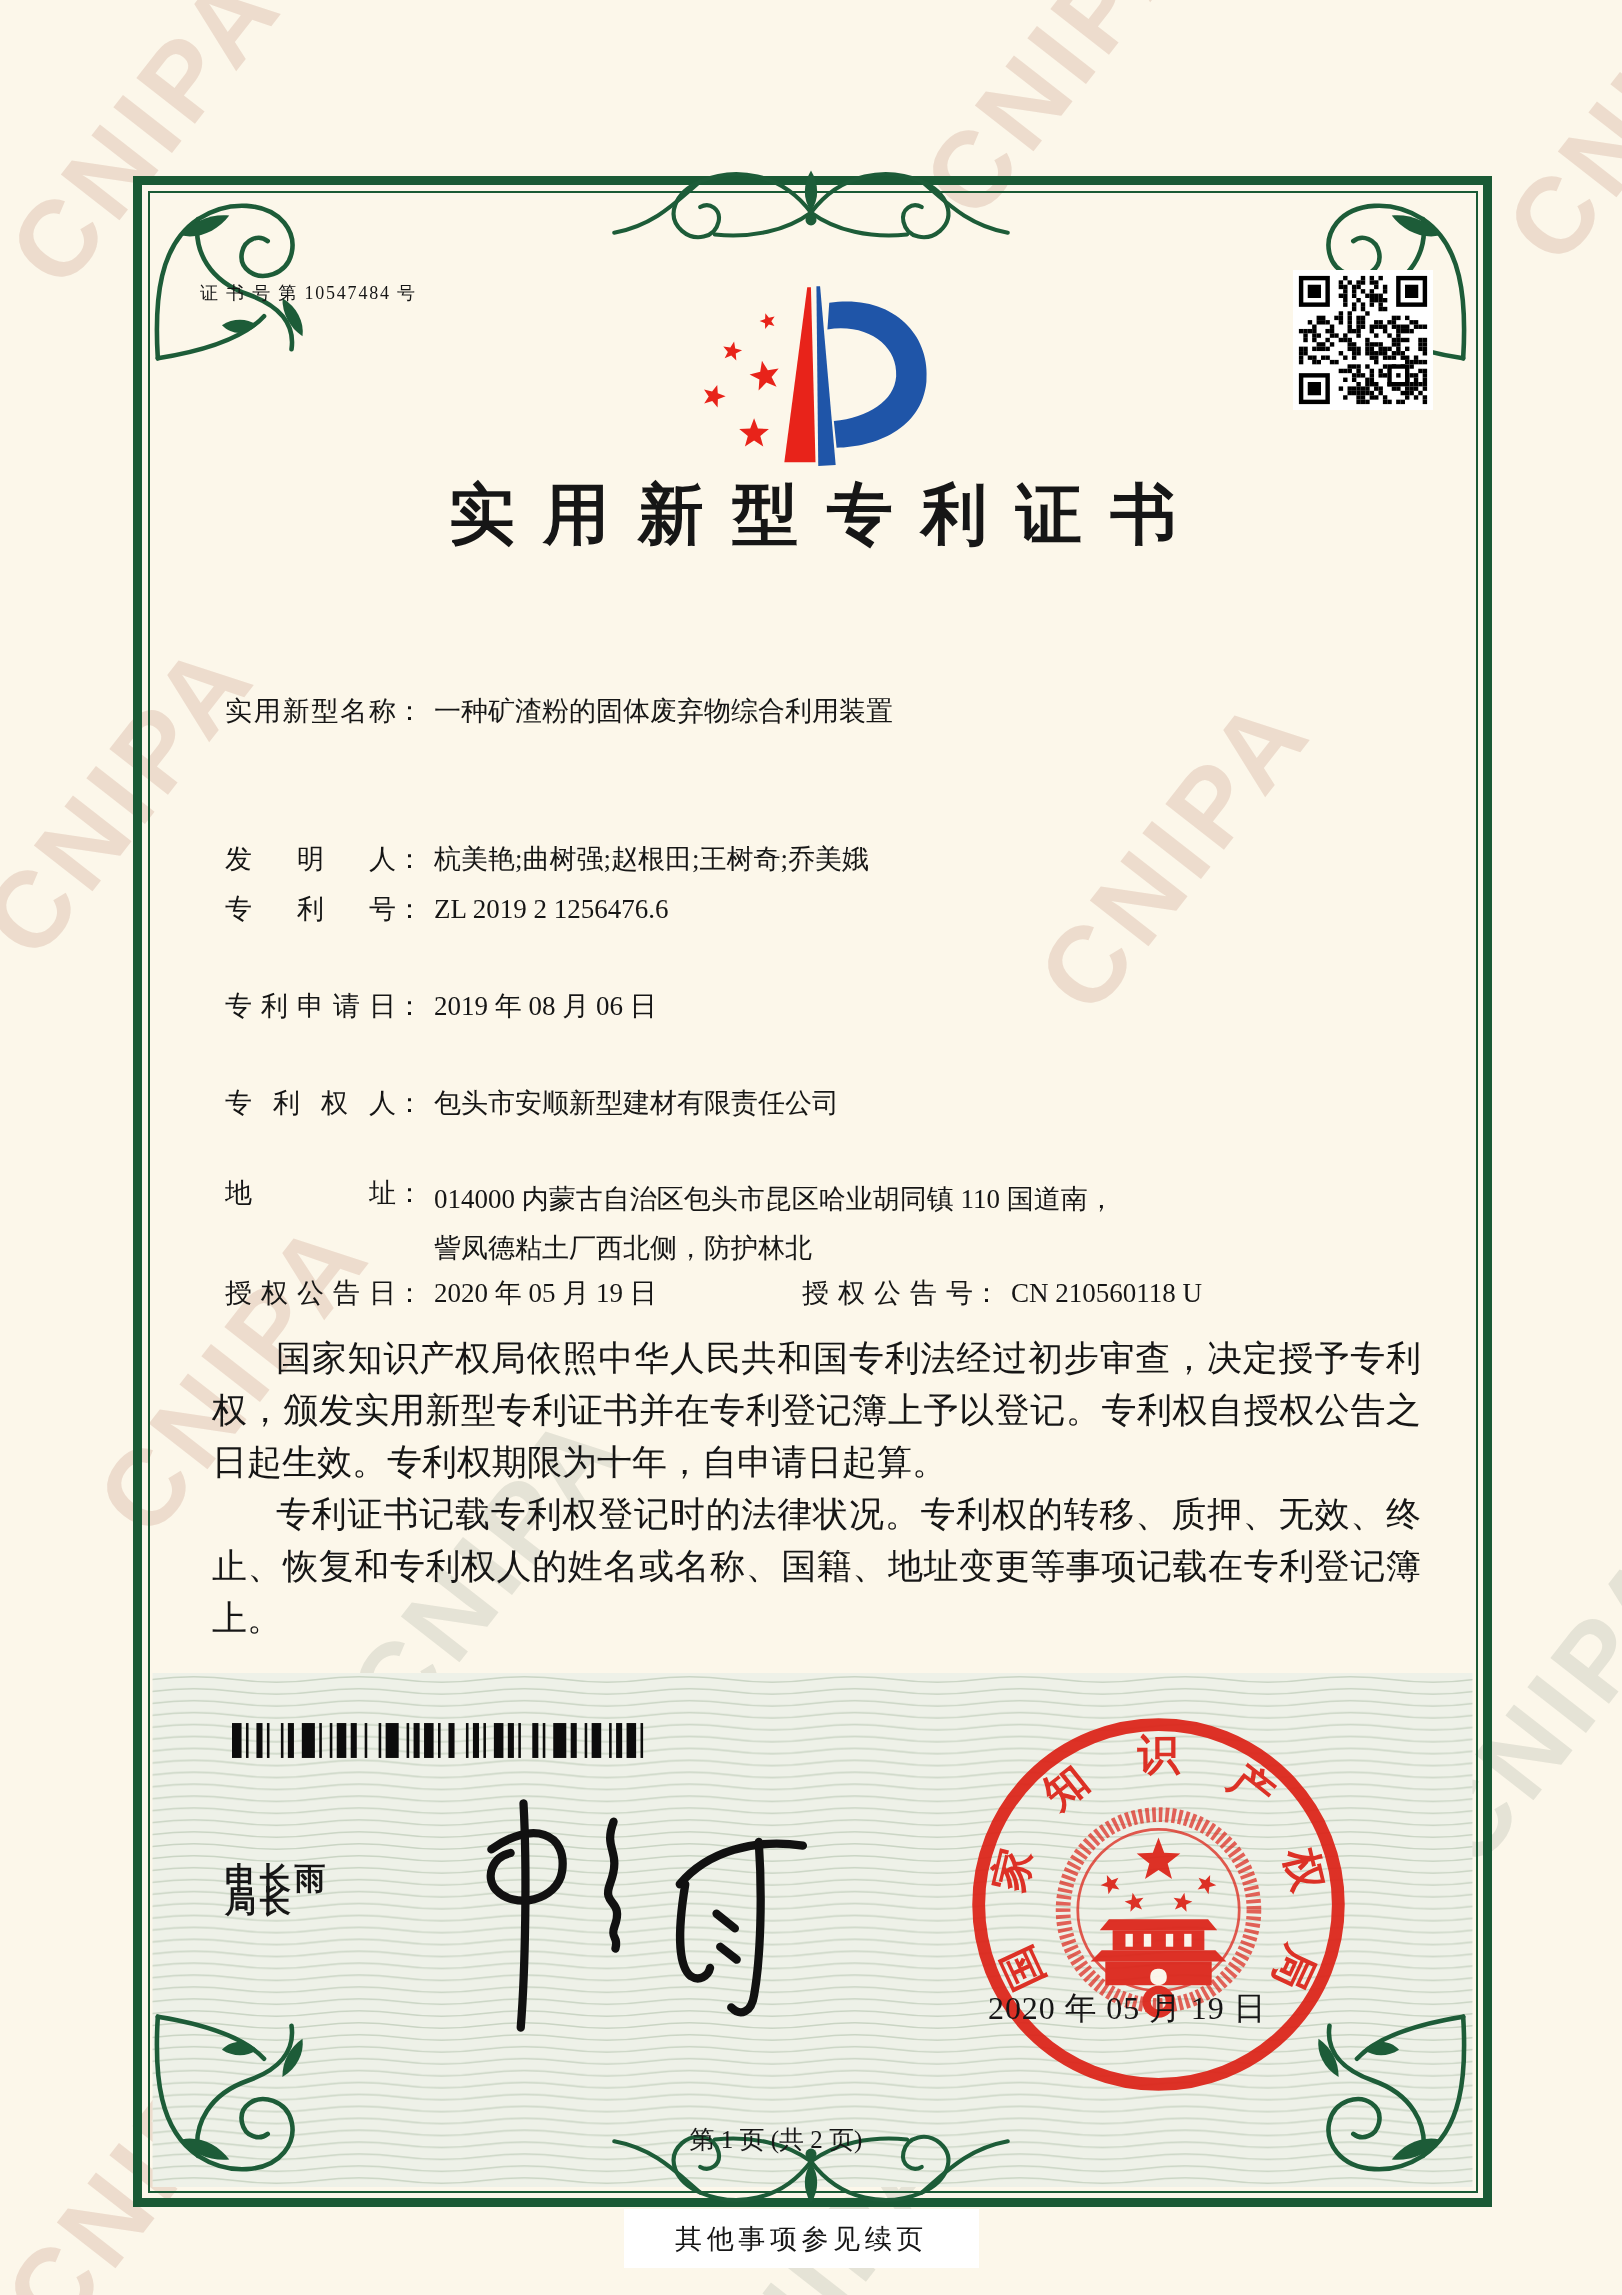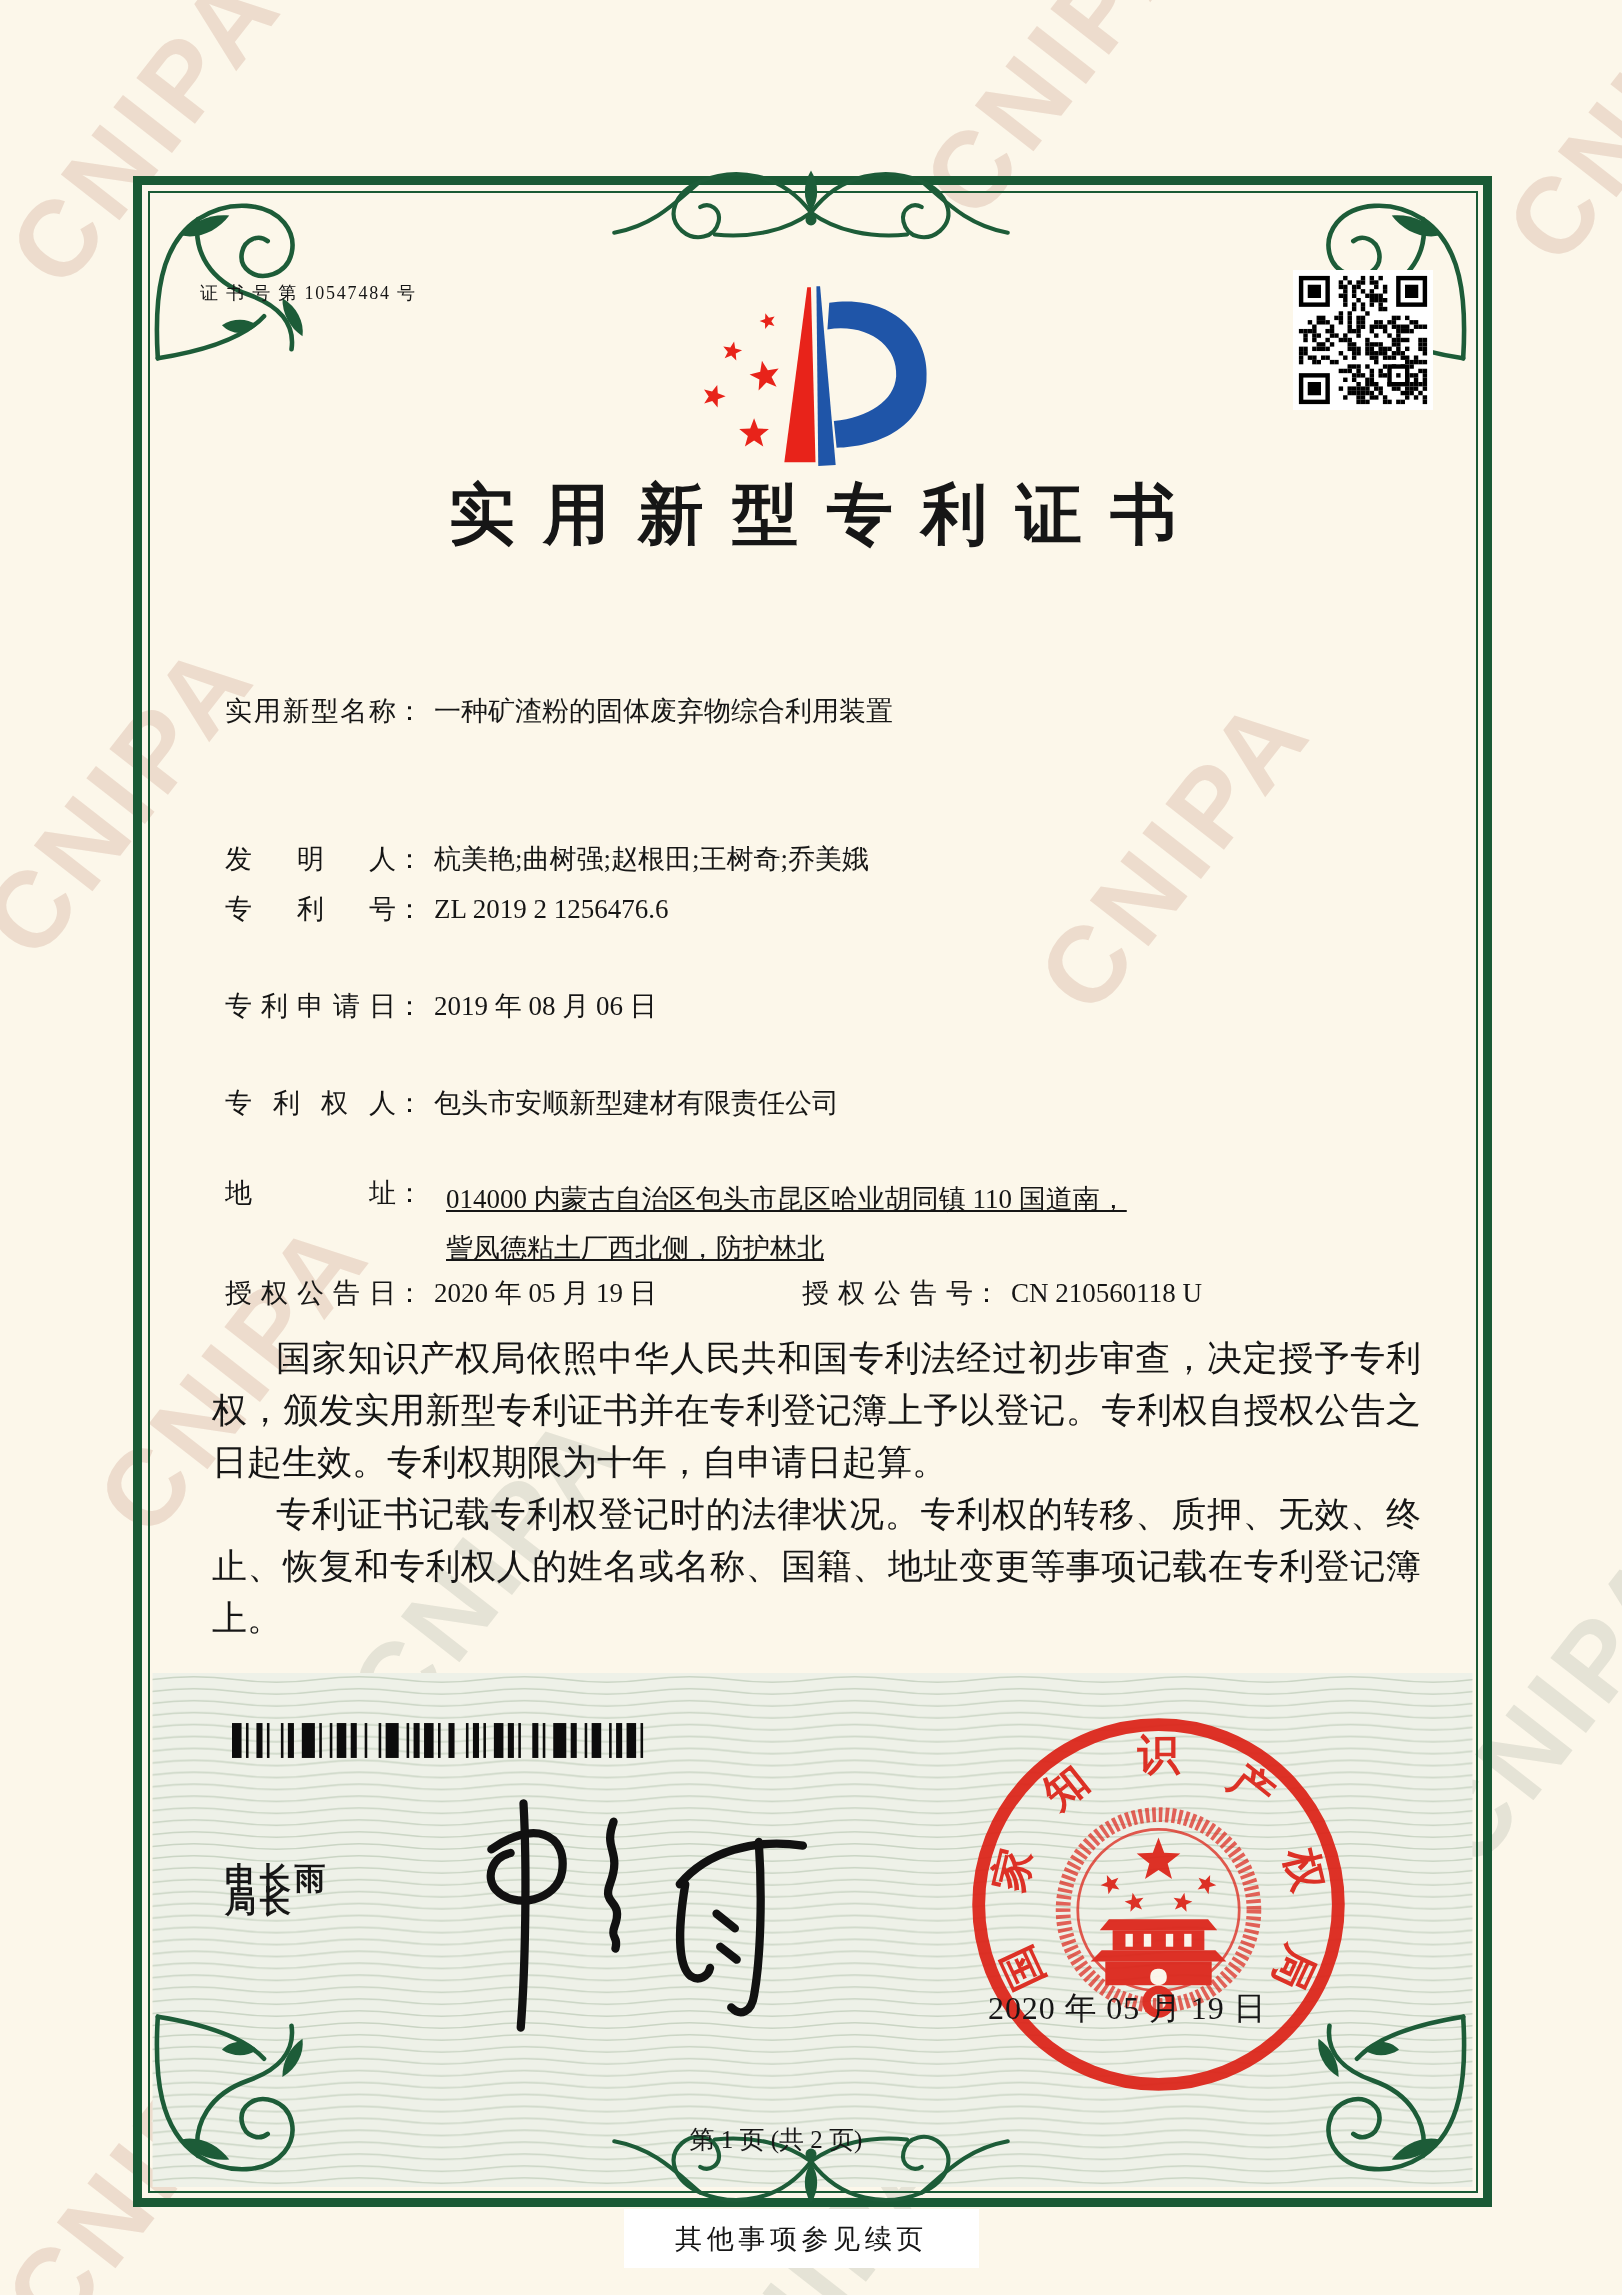--- a/index.html
+++ b/index.html
@@ -20,22 +20,22 @@
   
   .cert-no{position:absolute;left:200px;top:281px;font-size:18px;letter-spacing:1.8px;z-index:5;}
   .logo{position:absolute;left:673px;top:257px;z-index:5;}
   .qr{position:absolute;left:1293px;top:270px;width:140px;height:140px;background:#fff;z-index:5;}
   .title{position:absolute;left:133px;top:470px;width:1359px;text-align:center;font-size:66px;
          font-weight:bold;letter-spacing:28.5px;text-indent:28.5px;z-index:5;}
   .row{position:absolute;left:225px;font-size:27px;z-index:5;white-space:nowrap;}
   .lab{display:inline-block;width:171px;text-align:justify;text-align-last:justify;vertical-align:top;}
   .colon{display:inline-block;}
   .val{margin-left:11px;}
-  .addr-val{display:inline-block;vertical-align:top;margin-left:23px;white-space:normal;
-            width:973px;line-height:49px;text-decoration:underline;}
+  .addr-val{display:inline-block;vertical-align:top;margin-left:11px;white-space:normal;
+            width:973px;line-height:49px;}
   #r1{top:693px;} #r2{top:793px;margin-top:48px;} #r3{top:891px;} #r4{top:988px;} #r5{top:1085px;}
   #r6{top:1175px;} #r7{top:1275px;width:1212px;}
   .group2{position:absolute;left:577px;top:0;}
   .paras{position:absolute;left:212px;top:1333px;width:1209px;font-size:35px;line-height:52px;
          text-align:justify;z-index:5;}
   .paras p{margin:0;text-indent:64px;}
   .barcode{position:absolute;left:232px;top:1723px;z-index:5;}
   .sig-title,.sig-name{position:absolute;left:225px;font-family:"Liberation Sans","DejaVu Sans",sans-serif;
          font-weight:600;font-size:31px;z-index:5;letter-spacing:3.7px;}
   .sig-title{top:1881px;text-align:right;} .sig-name{top:1858px;}

